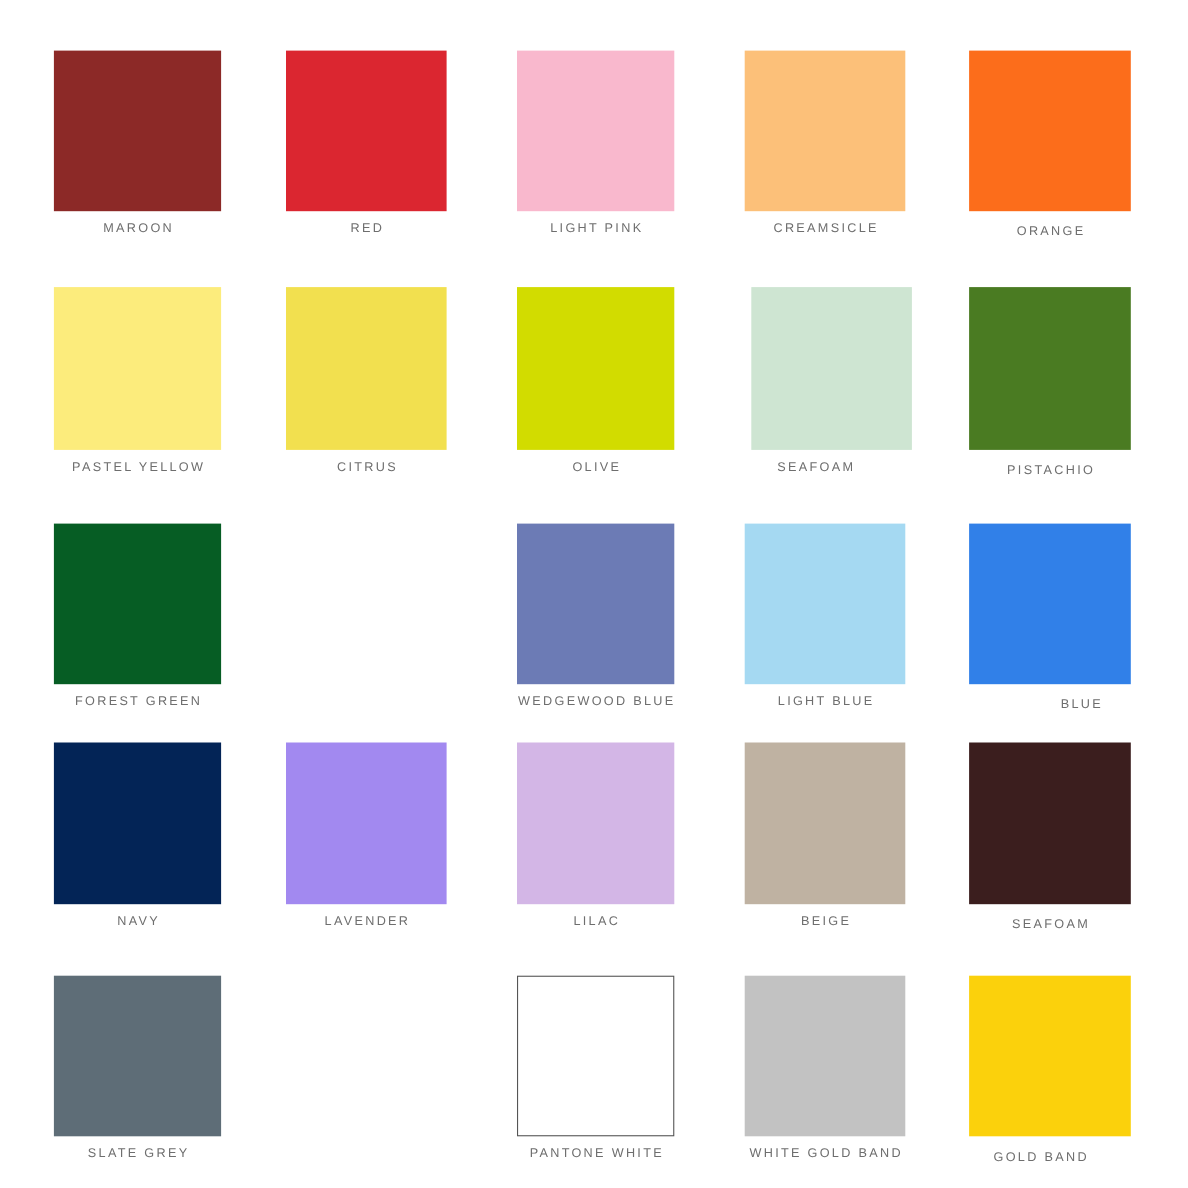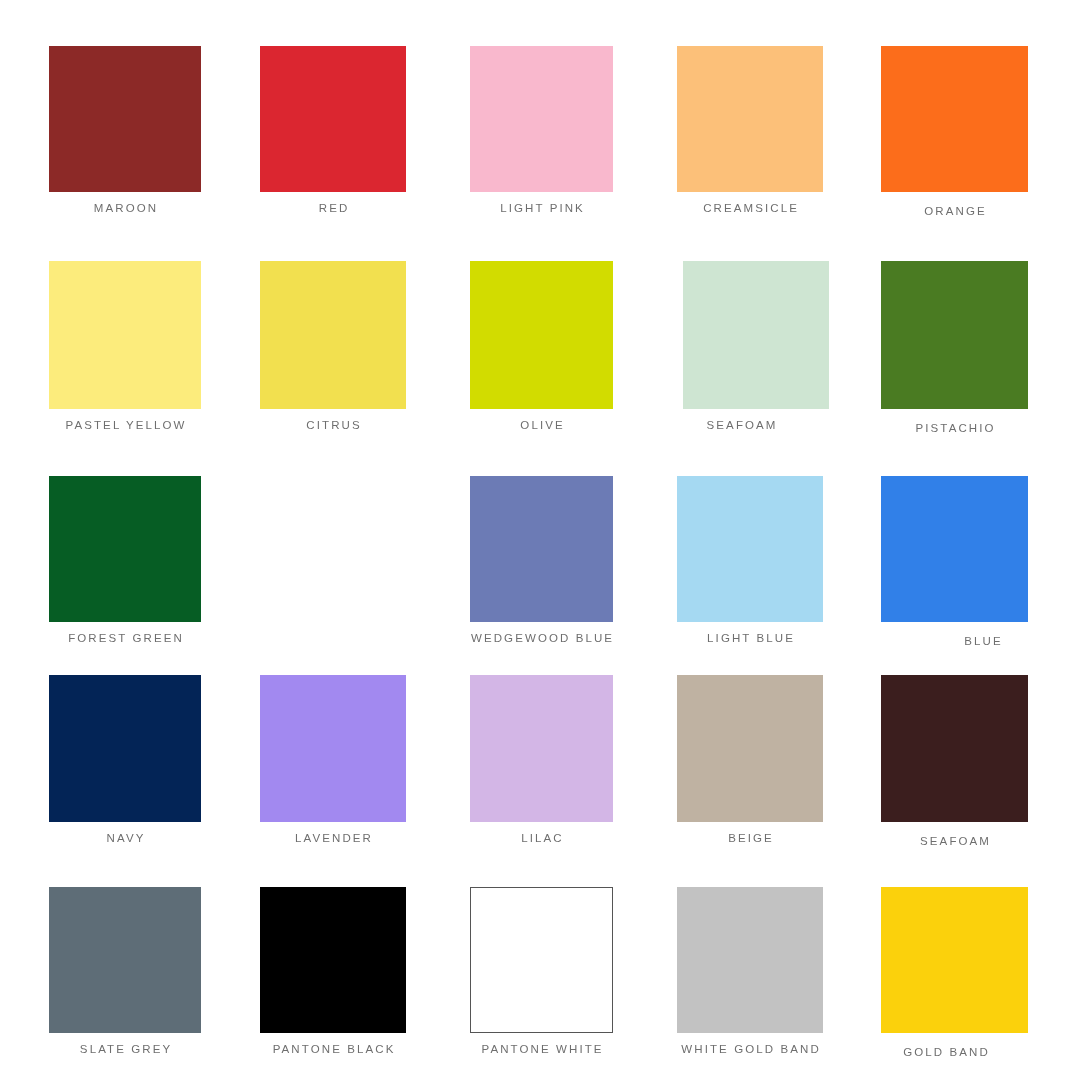--- a/index.html
+++ b/index.html
@@ -127,24 +127,20 @@
       <div class="swatch-label" style="top: 156px;">BEIGE</div>
     </div>
     <div class="swatch-cell" style="left: 881px; top: 675px; width: 147px; height: 177px;">
       <div class="swatch-chip" title="#3B1E1E" style="width: 147px; height: 147px; background: rgb(59, 30, 30);"></div>
       <div class="swatch-label" style="top: 159px;">SEAFOAM</div>
     </div>
     <div class="swatch-cell" style="left: 49px; top: 887px; width: 152px; height: 176px;">
       <div class="swatch-chip" title="#5E6D77" style="width: 152px; height: 146px; background: rgb(94, 109, 119);"></div>
       <div class="swatch-label" style="top: 155px;">SLATE GREY</div>
     </div>
-    <div class="swatch-cell" style="left: 260px; top: 887px; width: 146px; height: 176px;">
-      <div class="swatch-chip" title="#000000" style="width: 146px; height: 146px; background: rgb(0, 0, 0);"></div>
-      <div class="swatch-label" style="top: 155px;">PANTONE BLACK</div>
-    </div>
     <div class="swatch-cell" style="left: 470px; top: 887px; width: 143px; height: 176px;">
       <div class="swatch-chip" title="#FFFFFF" style="width: 143px; height: 146px; background: rgb(255, 255, 255); border: 1px solid rgb(85, 85, 85);"></div>
       <div class="swatch-label" style="top: 155px;">PANTONE WHITE</div>
     </div>
     <div class="swatch-cell" style="left: 677px; top: 887px; width: 146px; height: 176px;">
       <div class="swatch-chip" title="#C2C2C2" style="width: 146px; height: 146px; background: rgb(194, 194, 194);"></div>
       <div class="swatch-label" style="top: 155px;">WHITE GOLD BAND</div>
     </div>
     <div class="swatch-cell" style="left: 881px; top: 887px; width: 129px; height: 176px;">
       <div class="swatch-chip" title="#FBD10C" style="width: 147px; height: 146px; background: rgb(251, 209, 12);"></div>

